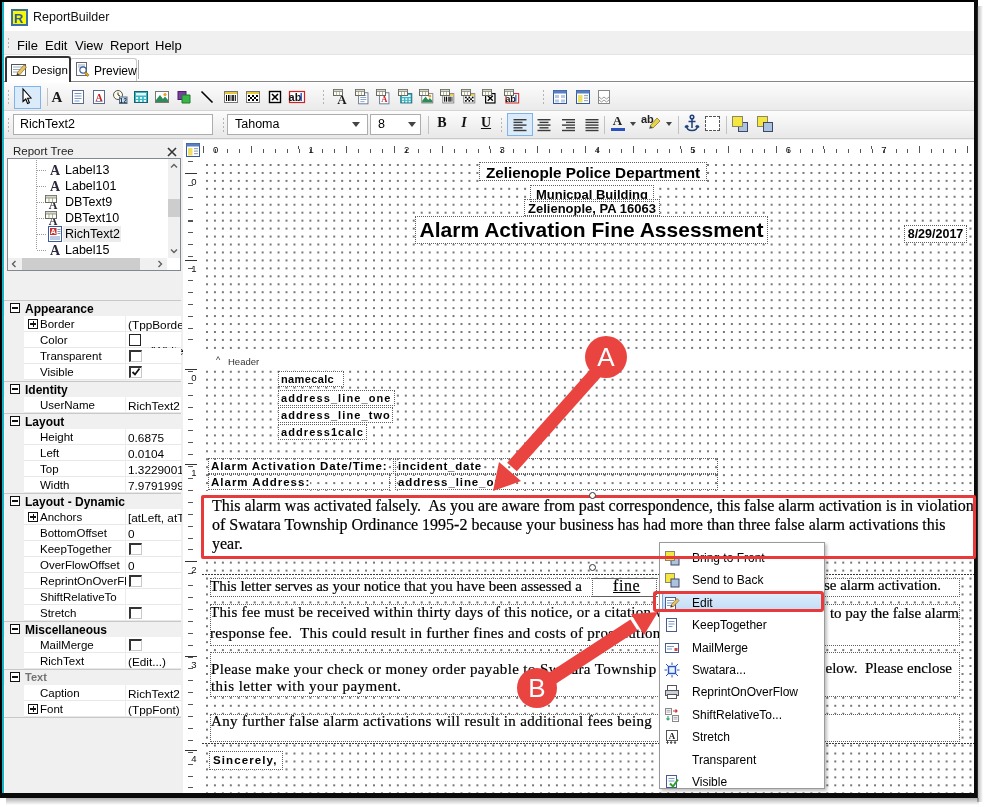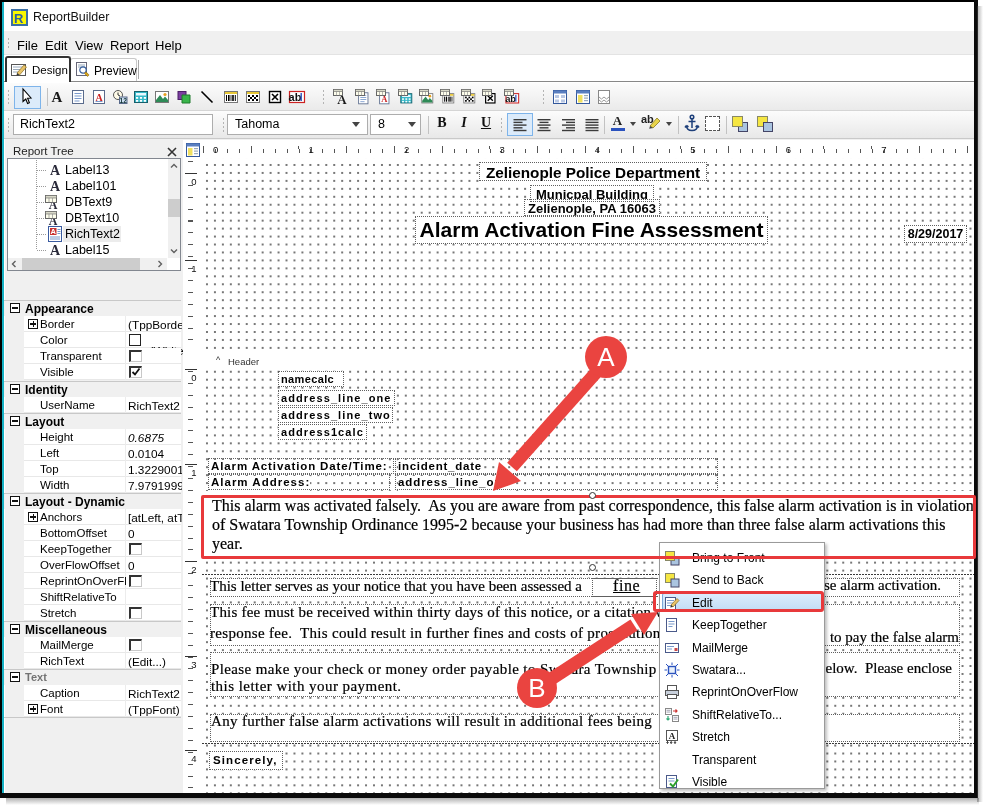--- a/index.html
+++ b/index.html
@@ -476,21 +476,21 @@
 <div style="left:125px;top:397px;width:1px;height:16px;background:#ececec;"></div>
 <div class="t" style="left:40px;top:399px;width:86px;height:13px;font-size:11.5px;color:#000;overflow:hidden;">UserName</div>
 <div class="t" style="left:128px;top:399px;width:54px;height:13px;font-size:11.8px;color:#000;overflow:hidden;">RichText2</div>
 <div style="left:4px;top:413px;width:177px;height:16px;background:#f0f0f0;border-top:1px solid #c8c8c8;"></div>
 <div style="left:10px;top:416px;width:10px;height:10px;background:#fff;border:1.5px solid #111;"></div>
 <div style="left:12px;top:420px;width:6px;height:1.5px;background:#111;"></div>
 <div class="t" style="left:25px;top:415px;width:150px;height:13px;font-size:12px;font-weight:bold;color:#000;">Layout</div>
 <div style="left:24px;top:429px;width:157px;height:16px;background:#fff;border-bottom:1px solid #e8e8e8;"></div>
 <div style="left:125px;top:429px;width:1px;height:16px;background:#ececec;"></div>
 <div class="t" style="left:40px;top:431px;width:86px;height:13px;font-size:11.5px;color:#000;overflow:hidden;">Height</div>
-<div class="t" style="left:128px;top:431px;width:54px;height:13px;font-size:11.8px;color:#000;overflow:hidden;font-style:italic;">0.6875</div>
+<div class="t" style="left:128px;top:431px;width:54px;height:13px;font-size:11.8px;color:#000;overflow:hidden;">0.6875</div>
 <div style="left:24px;top:445px;width:157px;height:16px;background:#fff;border-bottom:1px solid #e8e8e8;"></div>
 <div style="left:125px;top:445px;width:1px;height:16px;background:#ececec;"></div>
 <div class="t" style="left:40px;top:447px;width:86px;height:13px;font-size:11.5px;color:#000;overflow:hidden;">Left</div>
 <div class="t" style="left:128px;top:447px;width:54px;height:13px;font-size:11.8px;color:#000;overflow:hidden;">0.0104</div>
 <div style="left:24px;top:461px;width:157px;height:16px;background:#fff;border-bottom:1px solid #e8e8e8;"></div>
 <div style="left:125px;top:461px;width:1px;height:16px;background:#ececec;"></div>
 <div class="t" style="left:40px;top:463px;width:86px;height:13px;font-size:11.5px;color:#000;overflow:hidden;">Top</div>
 <div class="t" style="left:128px;top:463px;width:54px;height:13px;font-size:11.8px;color:#000;overflow:hidden;">1.3229001</div>
 <div style="left:24px;top:477px;width:157px;height:16px;background:#fff;border-bottom:1px solid #e8e8e8;"></div>
 <div style="left:125px;top:477px;width:1px;height:16px;background:#ececec;"></div>
@@ -645,21 +645,21 @@
 <div style="left:592px;top:578px;width:65px;height:19px;border:1px dotted #606060;z-index:5;"></div>
 <div class="t ser" style="left:210px;top:578px;font-size:15px;color:#000;">This letter serves as your notice that you have been assessed a</div>
 <div class="t ser" style="left:613px;top:576.5px;font-size:16px;color:#000;"><span style="font-weight:normal;text-decoration:underline;letter-spacing:0.6px;">fine</span></div>
 <div class="t ser" style="left:0px;top:577px;font-size:15px;color:#000;width:985px;">
     <span style="position:absolute;right:44px;white-space:nowrap;">for your false alarm activation.</span>
   </div>
 <div style="left:210px;top:604px;width:750px;height:42px;background:#fff;"></div>
 <div style="left:210px;top:604px;width:750px;height:42px;border:1px dotted #606060;z-index:5;"></div>
 <div class="t ser" style="left:210px;top:604px;font-size:15px;color:#000;letter-spacing:0.22px;">This fee must be received within thirty days of this notice, or a citation will be issued for failure</div>
 <div class="t ser" style="left:0px;top:605px;font-size:15px;color:#000;width:985px;">
-    <span style="position:absolute;right:26px;white-space:nowrap;margin-top:24px;">to pay the false alarm</span>
+    <span style="position:absolute;right:26px;white-space:nowrap;">to pay the false alarm</span>
   </div>
 <div class="t ser" style="left:210px;top:625px;font-size:15px;color:#000;letter-spacing:0.3px;">response fee.&nbsp; This could result in further fines and costs of prosecution fees.</div>
 <div style="left:210px;top:652px;width:750px;height:45px;background:#fff;"></div>
 <div style="left:210px;top:652px;width:750px;height:45px;border:1px dotted #606060;z-index:5;"></div>
 <div class="t ser" style="left:211px;top:661px;font-size:15px;color:#000;letter-spacing:0.38px;">Please make your check or money order payable to Swatara Township for the fine amount</div>
 <div class="t ser" style="left:0px;top:660px;font-size:15px;color:#000;width:985px;">
     <span style="position:absolute;right:33px;white-space:nowrap;text-align:right;">s below.&nbsp; Please enclose</span>
   </div>
 <div class="t ser" style="left:211px;top:678px;font-size:15px;color:#000;letter-spacing:0.45px;">this letter with your payment.</div>
 <div style="left:210px;top:714px;width:750px;height:28px;background:#fff;"></div>

